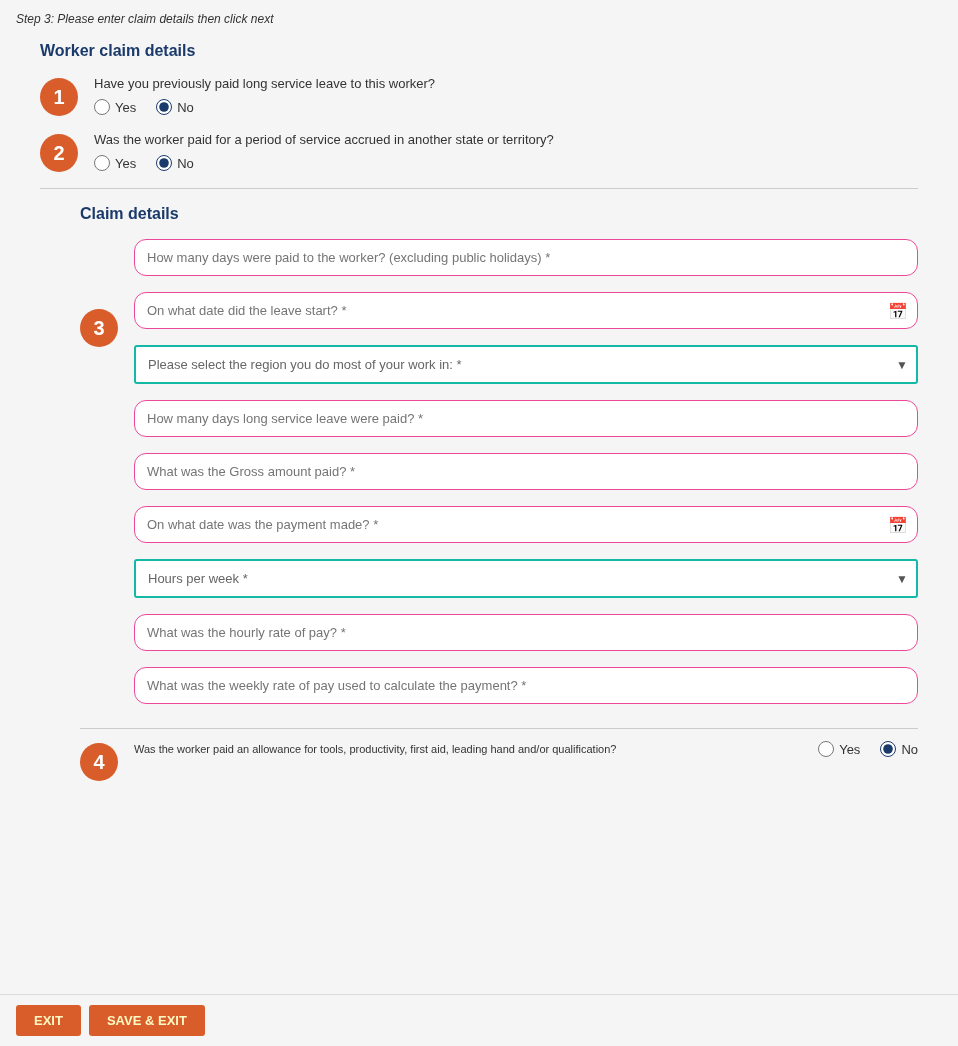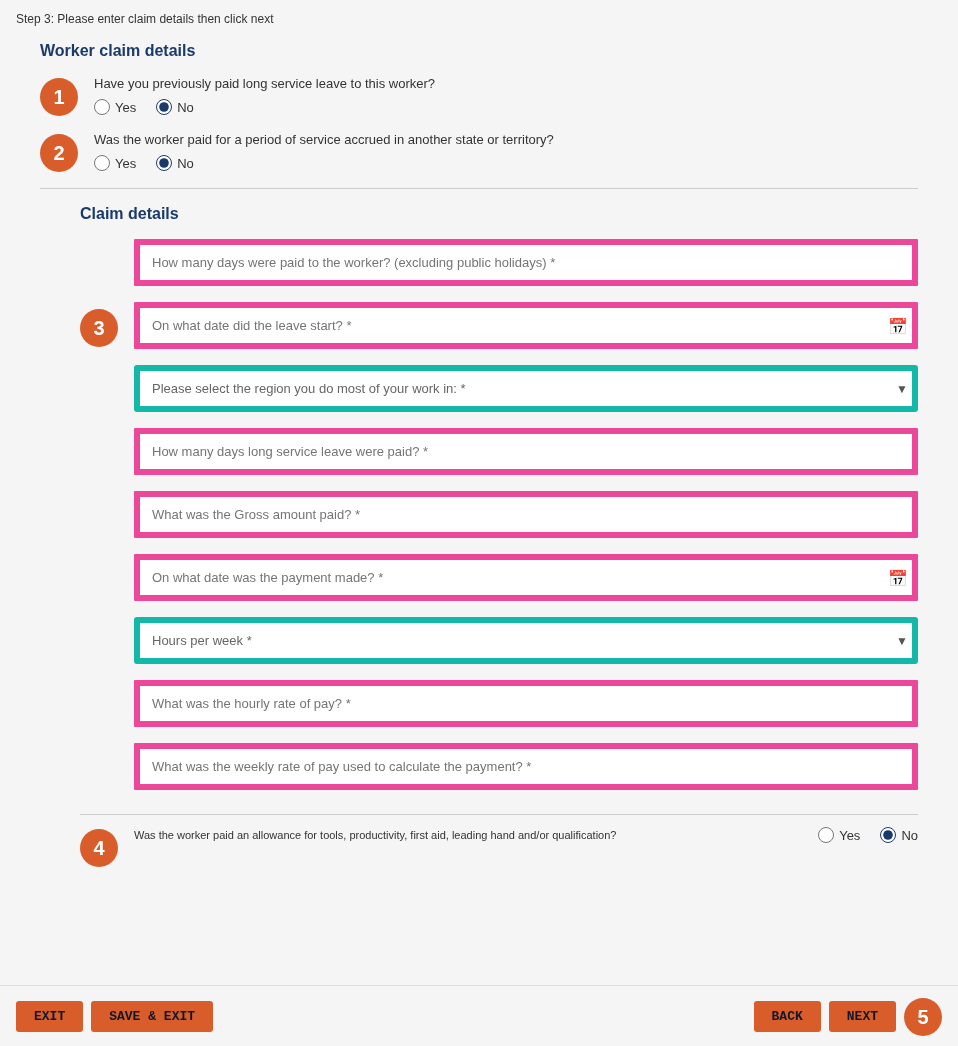--- a/index.html
+++ b/index.html
@@ -15,20 +15,21 @@
       background: #f5f5f5;
       min-height: 1046px;
       display: flex;
       flex-direction: column;
     }
     .step-instruction {
       padding: 12px 16px 8px 16px;
       font-size: 12px;
       color: #333;
       background: #f5f5f5;
+      font-style: italic;
     }
     .main-content {
       flex: 1;
       padding: 0 40px 80px 40px;
       background: #f5f5f5;
     }
     .section-title {
       color: #1a3a6b;
       font-size: 16px;
       font-weight: bold;
@@ -88,43 +89,43 @@
     .claim-section {
       margin-top: 8px;
       margin-left: 40px;
     }
     .form-field {
       margin-bottom: 16px;
     }
     .form-input {
       width: 100%;
       padding: 10px 12px;
-      border: 6px solid #ec4899;
-      border-radius: 1px;
+      border: 1px solid #ec4899;
+      border-radius: 12px;
       font-size: 13px;
       color: #666;
       background: white;
       outline: none;
     }
     .input-wrapper {
       position: relative;
     }
     .calendar-icon {
       position: absolute;
       right: 10px;
       top: 50%;
       transform: translateY(-50%);
       color: #555;
       font-size: 16px;
       pointer-events: none;
     }
     .form-select {
       width: 100%;
       padding: 10px 12px;
-      border: 6px solid #14b8a6;
+      border: 2px solid #14b8a6;
       border-radius: 3px;
       font-size: 13px;
       color: #666;
       background: white;
       outline: none;
       appearance: none;
       -webkit-appearance: none;
       cursor: pointer;
     }
     .select-wrapper {
@@ -197,29 +198,28 @@
       gap: 8px;
       align-items: center;
     }
     .footer-right {
       display: flex;
       gap: 8px;
       align-items: center;
     }
     .btn-orange {
       background: #d95d2a;
-      color: #0f172a;
+      color: #fef9c3;
       border: none;
       padding: 8px 18px;
       font-size: 13px;
       font-weight: bold;
       border-radius: 3px;
       cursor: pointer;
       text-transform: uppercase;
-      font-family: Liberation Mono, monospace;
     }
     input[type="radio"] {
       accent-color: #1a3a6b;
     }
   </style>
 </head>
 <body>
 
 <div class="page-wrapper">
 
@@ -356,21 +356,14 @@
       </div>
 
     </div>
   </div>
 
   <div class="footer">
     <div class="footer-left">
       <button class="btn-orange">EXIT</button>
       <button class="btn-orange">SAVE &amp; EXIT</button>
     </div>
-    <div class="footer-right">
-      <button class="btn-orange">BACK</button>
-      <button class="btn-orange">NEXT</button>
-      <div class="step-circle">
-        <span>5</span>
-      </div>
-    </div>
   </div>
 </div>
 
 </body></html>

